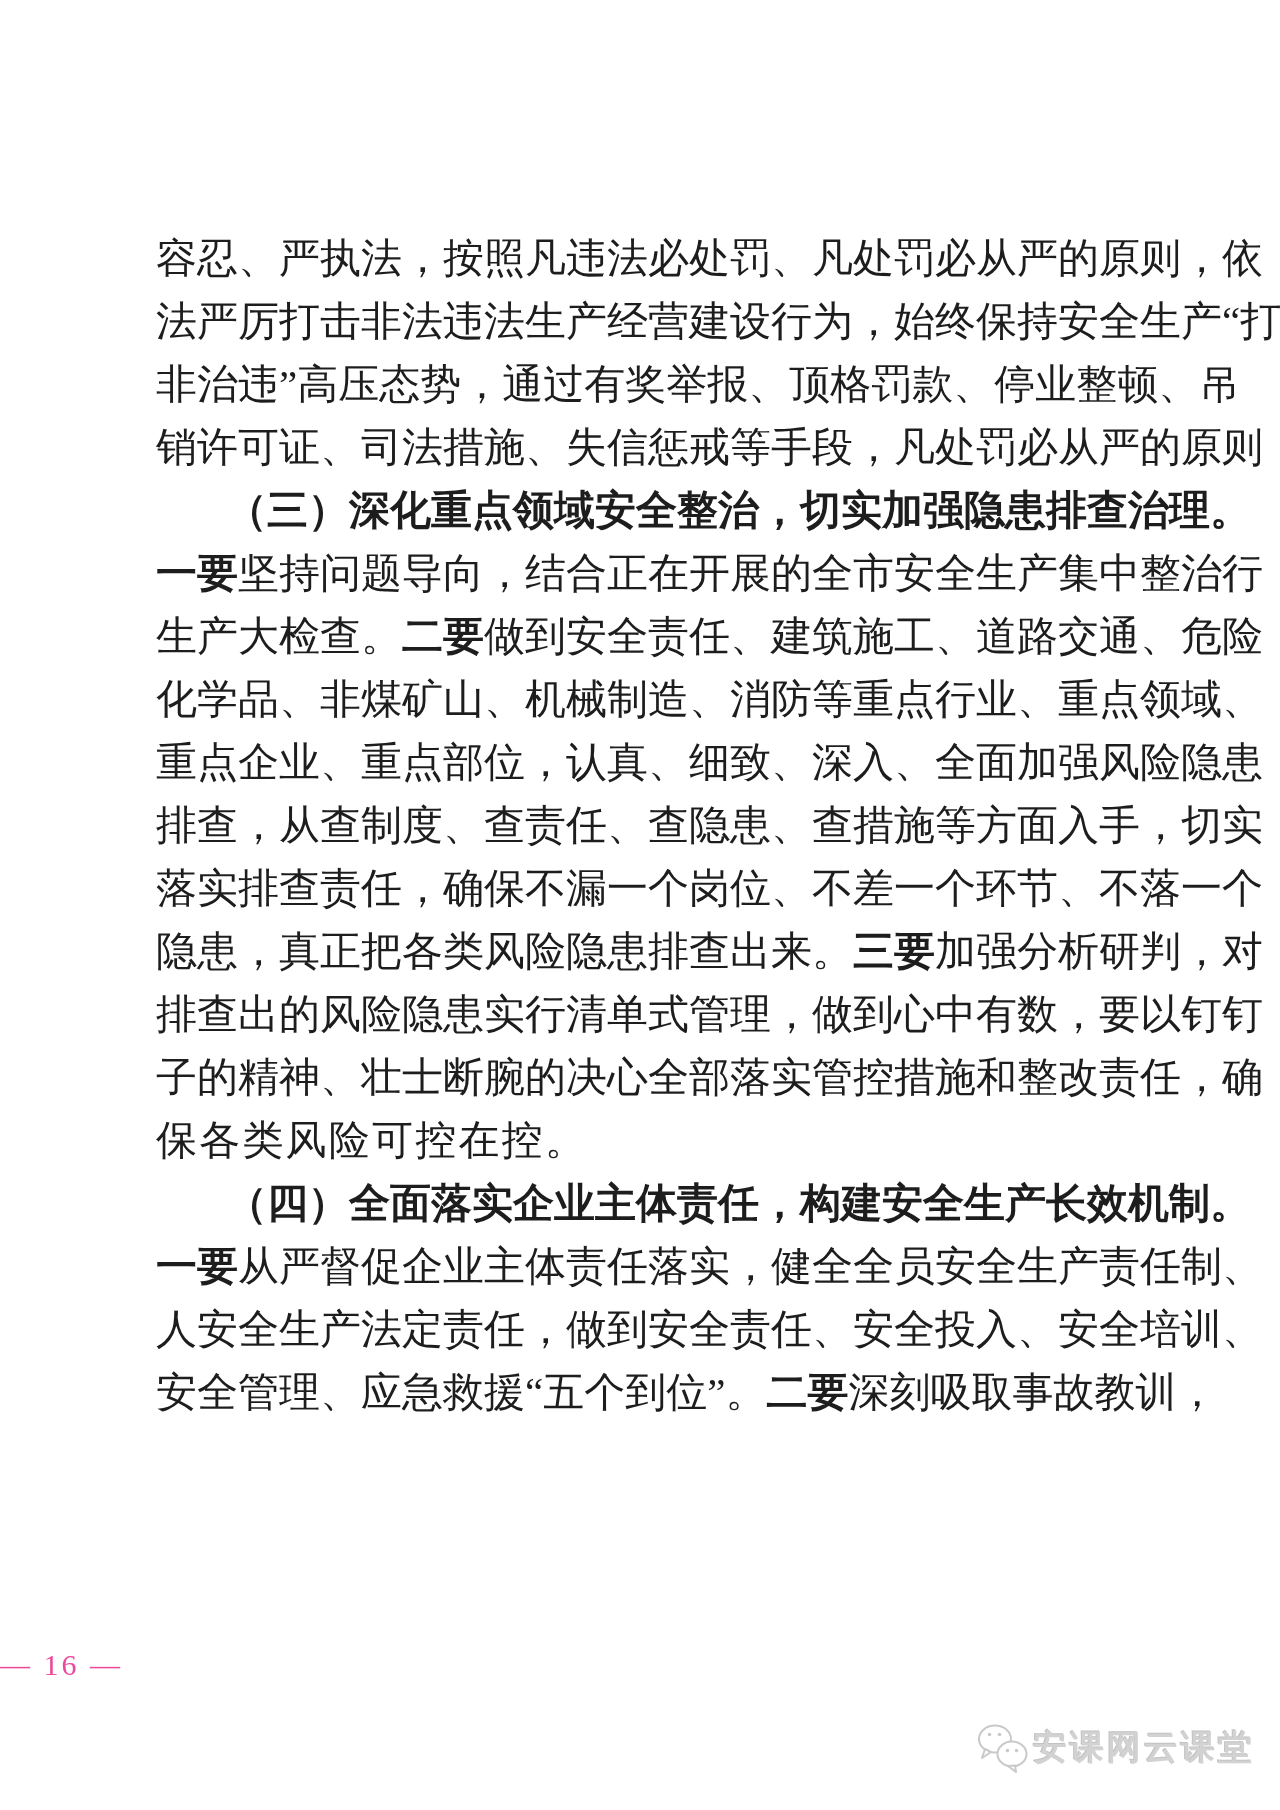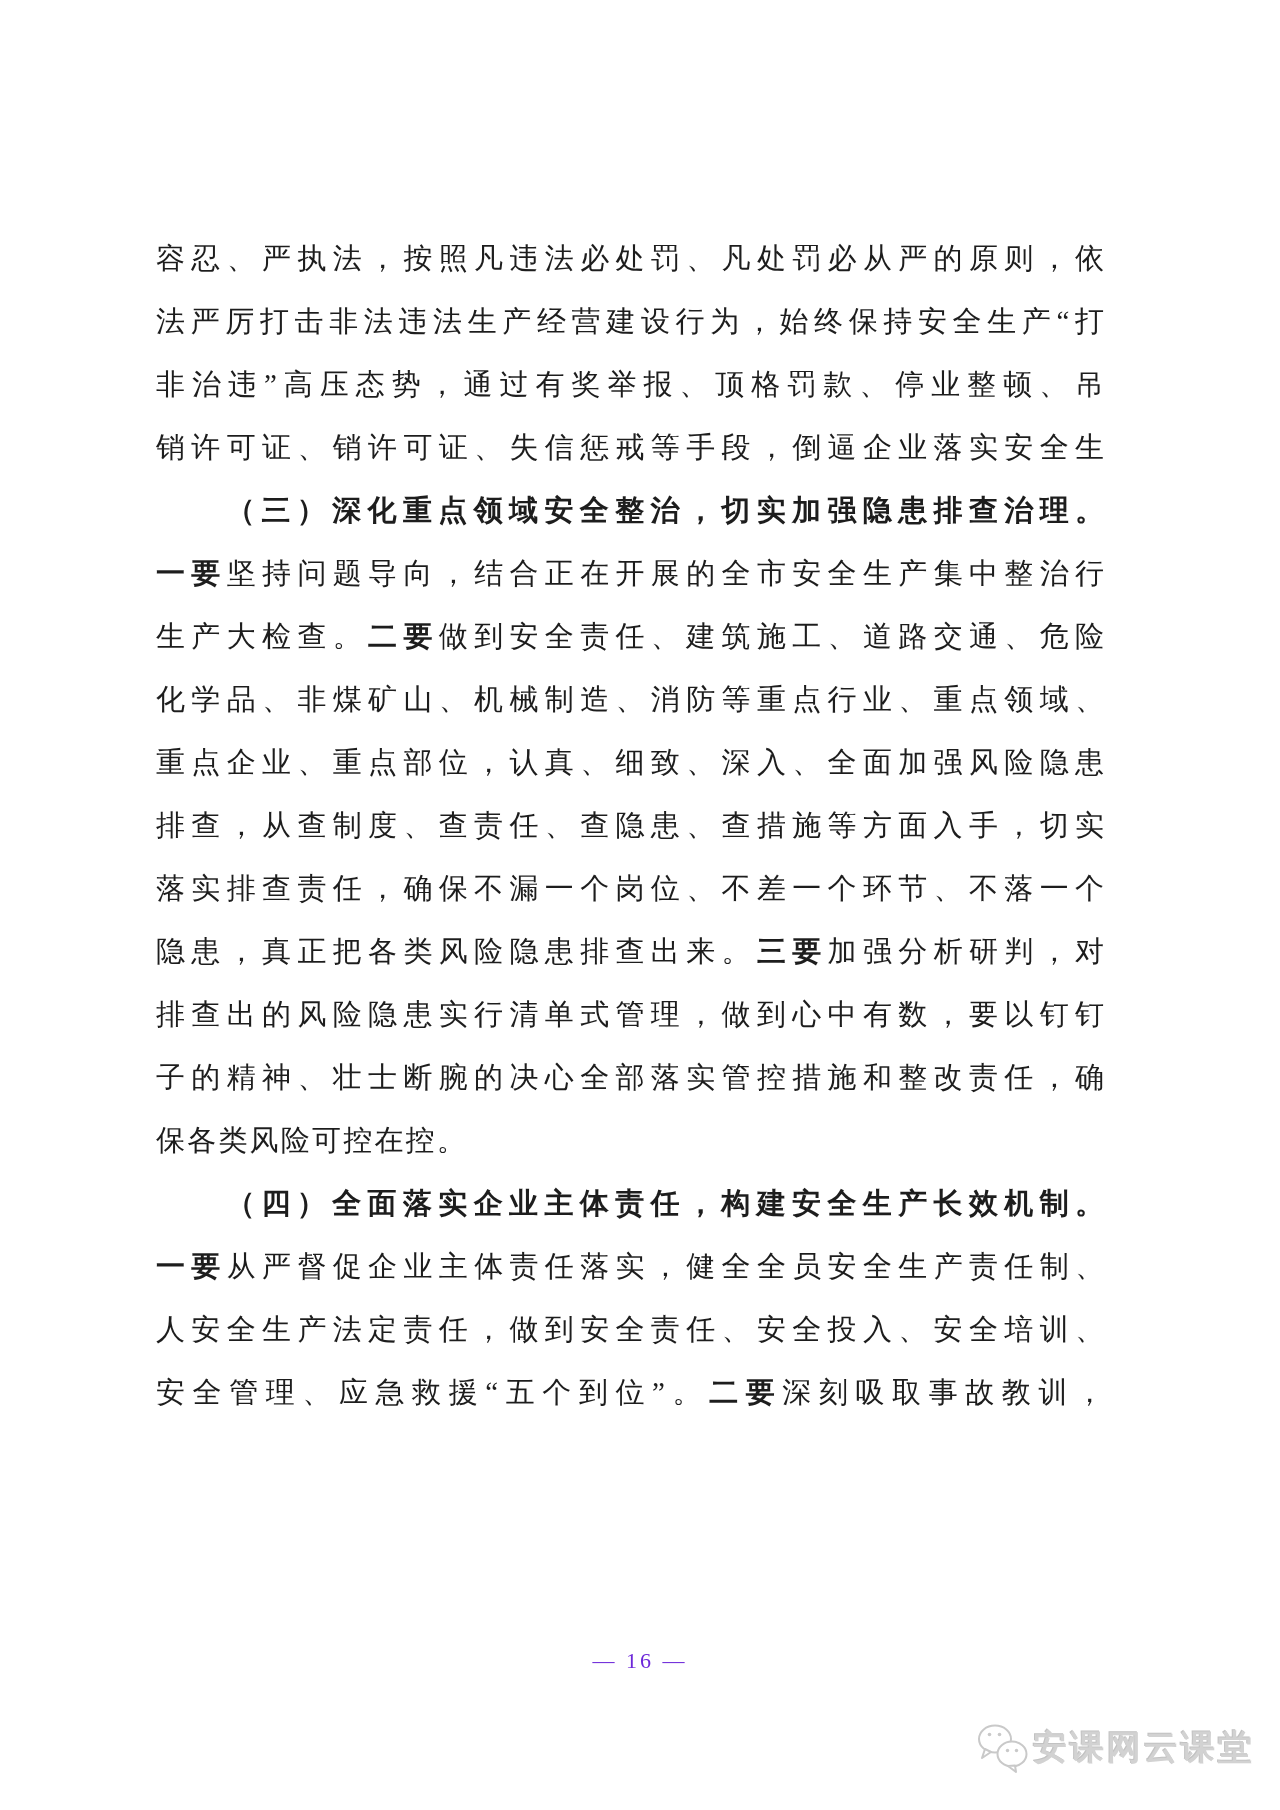--- a/index.html
+++ b/index.html
@@ -14,38 +14,37 @@
   .doc-text {
     position: absolute;
     left: 156px;
     top: 227px;
     width: 948px;
     color: #1d1d1d;
   }
   .line {
     height: 63px;
     line-height: 63px;
-    font-size: 29px;
+    font-size: 41px;
     text-align: justify;
     text-align-last: justify;
     text-justify: inter-character;
     white-space: nowrap;
   }
   .line.ind { padding-left: 70px; }
   .line.pe  { text-align-last: left; letter-spacing: 2.2px; }
   .line .b  { font-weight: 700; }
   .page-number {
     position: absolute;
     left: 0;
     right: 0;
     top: 1648px;
-    text-align: center;
-    font-size: 22px;
+    font-size: 30px;
     letter-spacing: 3px;
-    color: #6d28d9;
+    color: #ec4899;
   }
   .watermark {
     position: absolute;
     top: 1722px;
     right: 25px;
     display: flex;
     align-items: center;
   }
   .watermark .wm-text {
     font-family: "Liberation Sans", "DejaVu Sans", sans-serif;
@@ -59,21 +58,21 @@
 </style>
 </head>
 <body>
 
 <div class="page">
 
   <div class="doc-text">
       <div class="line"><span>容忍、严执法，按照凡违法必处罚、凡处罚必从严的原则，依</span></div>
       <div class="line"><span>法严厉打击非法违法生产经营建设行为，始终保持安全生产“打</span></div>
       <div class="line"><span>非治违”高压态势，通过有奖举报、顶格罚款、停业整顿、吊</span></div>
-      <div class="line"><span>销许可证、销许可证、失信惩戒等手段，倒逼企业落实安全生</span></div>
+      <div class="line"><span>销许可证、司法措施、失信惩戒等手段，凡处罚必从严的原则</span></div>
       <div class="line ind"><span class="b">（三）深化重点领域安全整治，切实加强隐患排查治理。</span></div>
       <div class="line"><span class="b">一要</span><span>坚持问题导向，结合正在开展的全市安全生产集中整治行</span></div>
       <div class="line"><span>生产大检查。</span><span class="b">二要</span><span>做到安全责任、建筑施工、道路交通、危险</span></div>
       <div class="line"><span>化学品、非煤矿山、机械制造、消防等重点行业、重点领域、</span></div>
       <div class="line"><span>重点企业、重点部位，认真、细致、深入、全面加强风险隐患</span></div>
       <div class="line"><span>排查，从查制度、查责任、查隐患、查措施等方面入手，切实</span></div>
       <div class="line"><span>落实排查责任，确保不漏一个岗位、不差一个环节、不落一个</span></div>
       <div class="line"><span>隐患，真正把各类风险隐患排查出来。</span><span class="b">三要</span><span>加强分析研判，对</span></div>
       <div class="line"><span>排查出的风险隐患实行清单式管理，做到心中有数，要以钉钉</span></div>
       <div class="line"><span>子的精神、壮士断腕的决心全部落实管控措施和整改责任，确</span></div>

